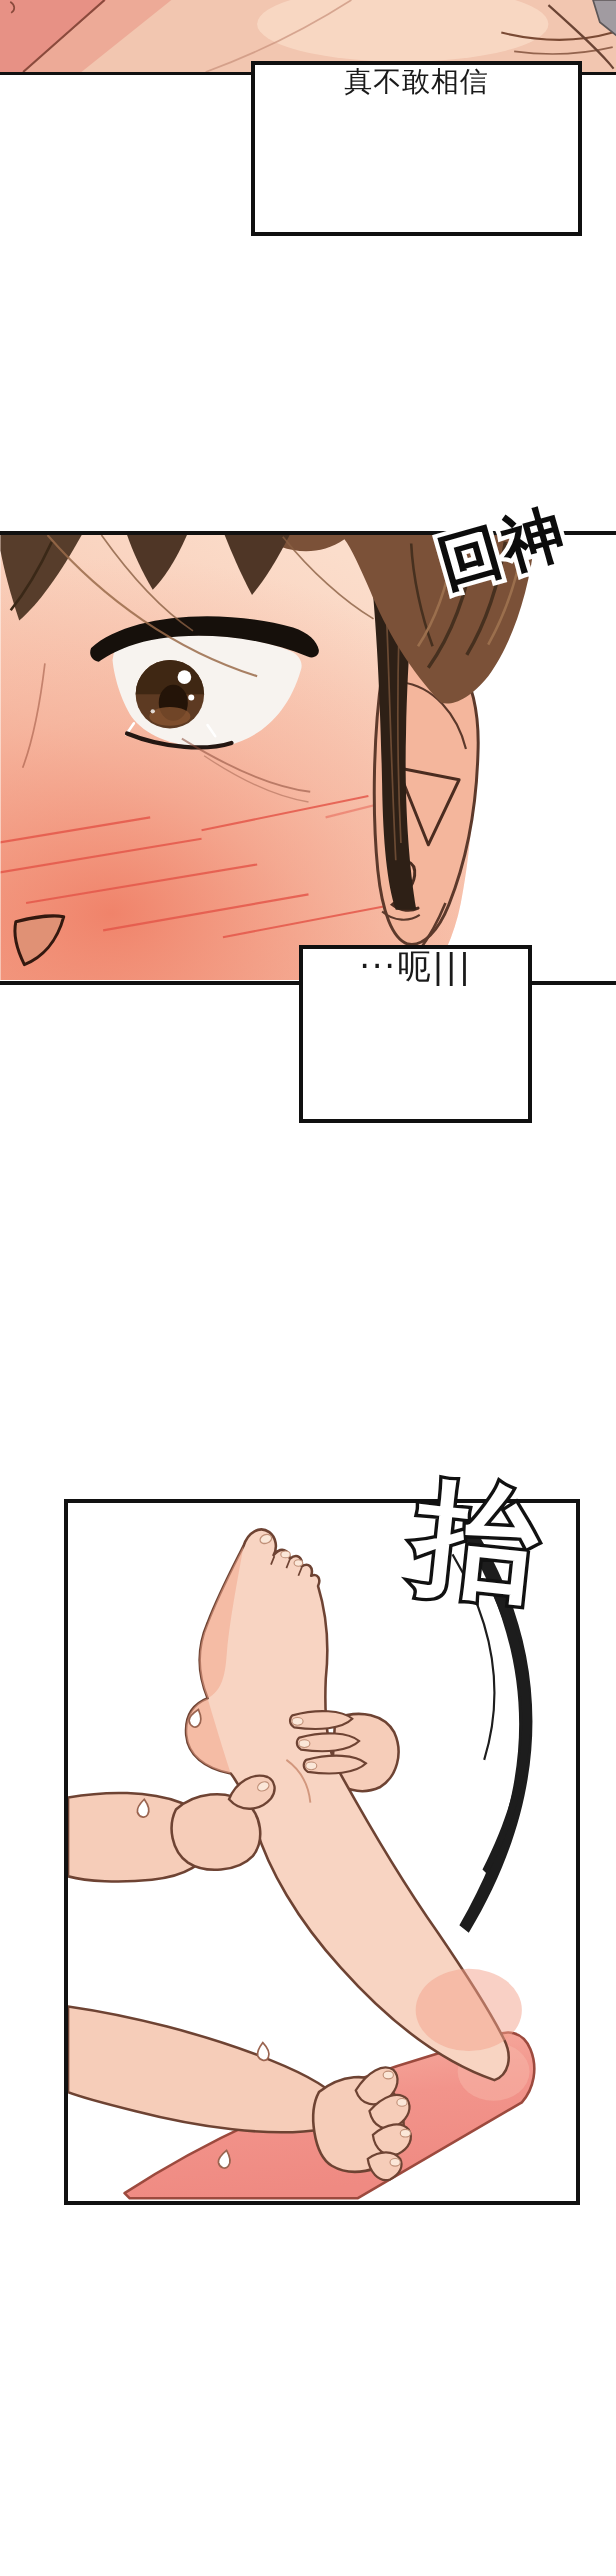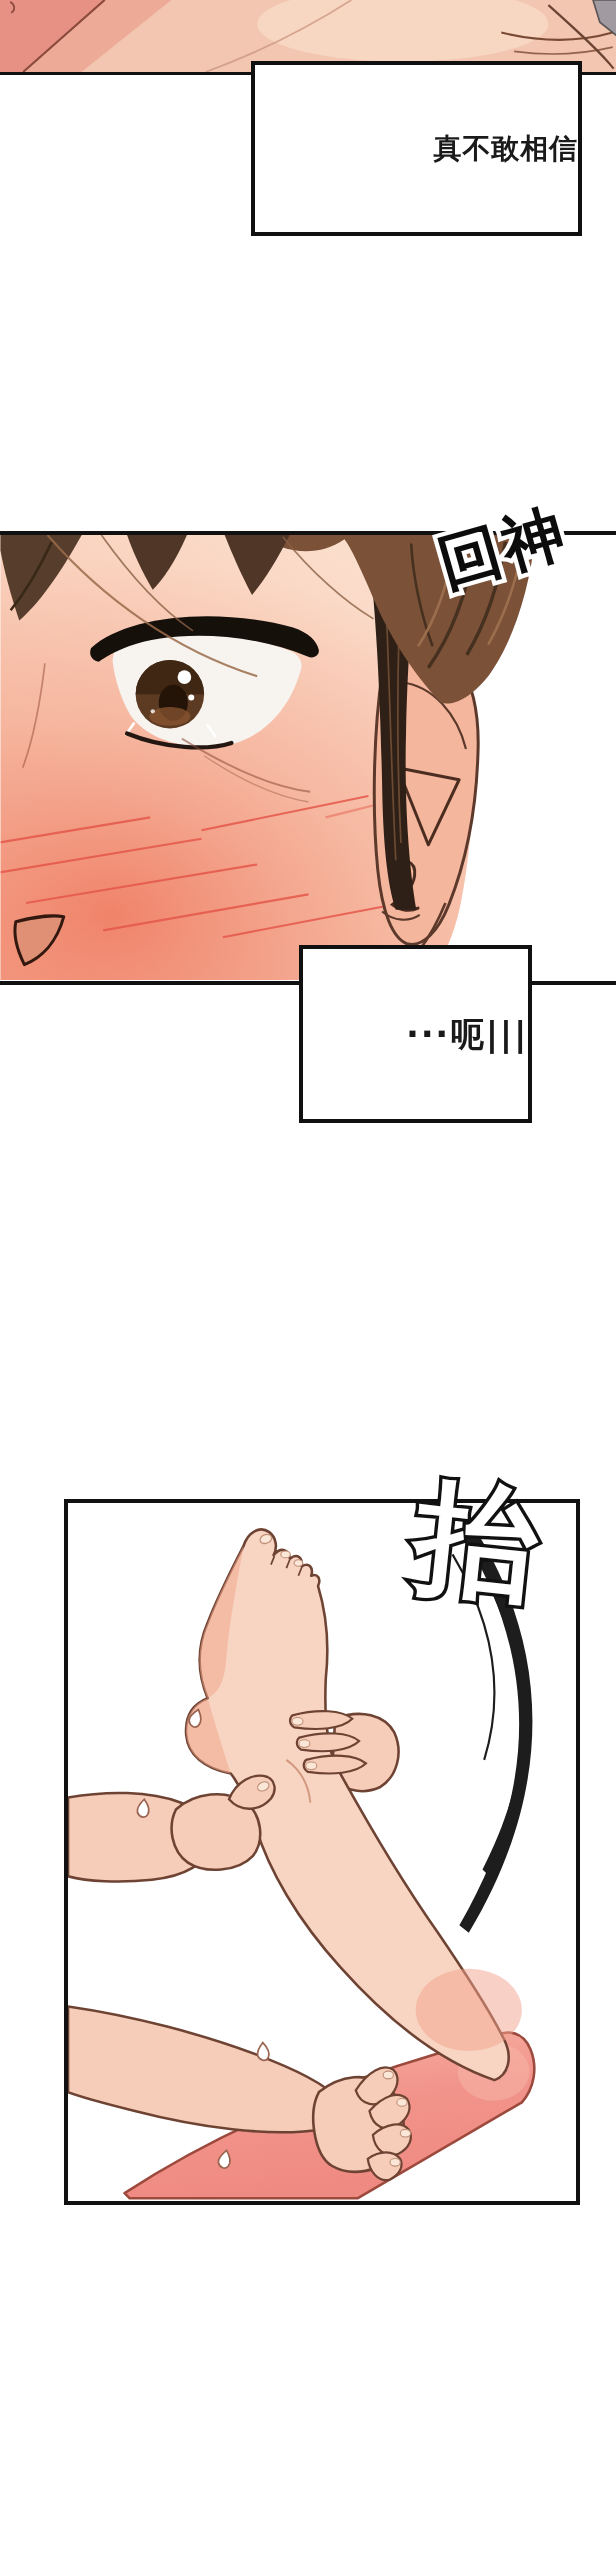--- a/index.html
+++ b/index.html
@@ -4,22 +4,22 @@
 <style>
   html,body{margin:0;padding:0;background:#ffffff;}
   .page{position:relative;width:617px;height:2576px;background:#ffffff;overflow:hidden;
         font-family:"DejaVu Sans","Liberation Sans",sans-serif;}
   
   .top-art{position:absolute;left:0;top:0;width:617px;height:75px;}
   .top-art svg{display:block;}
   .top-art .strip-border{position:absolute;left:0;top:72px;width:617px;height:3.4px;background:#111;}
   
   .speech-box{position:absolute;background:#ffffff;border:4.3px solid #101010;
-              display:flex;flex-direction:column;align-items:flex-end;justify-content:center;
-              z-index:6;box-sizing:border-box;text-align:center;font-weight:bold;}
+              display:flex;flex-direction:row;align-items:flex-start;justify-content:center;
+              z-index:6;box-sizing:border-box;text-align:center;}
   .speech-box .line{color:#1a1a1a;font-size:28px;line-height:34px;letter-spacing:0.9px;white-space:nowrap;}
   #bubble-1{left:251px;top:61px;width:331px;height:175px;}
   #bubble-2{left:299px;top:945px;width:233px;height:178px;}
   #bubble-2 .line{font-size:34px;letter-spacing:1.7px;}
   
   .face-panel{position:absolute;left:0;top:531px;width:617px;height:454px;box-sizing:border-box;
               border-top:4.3px solid #111;border-bottom:4.3px solid #111;background:#ffffff;z-index:2;}
   
   .legs-panel{position:absolute;left:64px;top:1499px;width:516px;height:706px;box-sizing:border-box;
               border:4.3px solid #111;background:#ffffff;z-index:2;}

